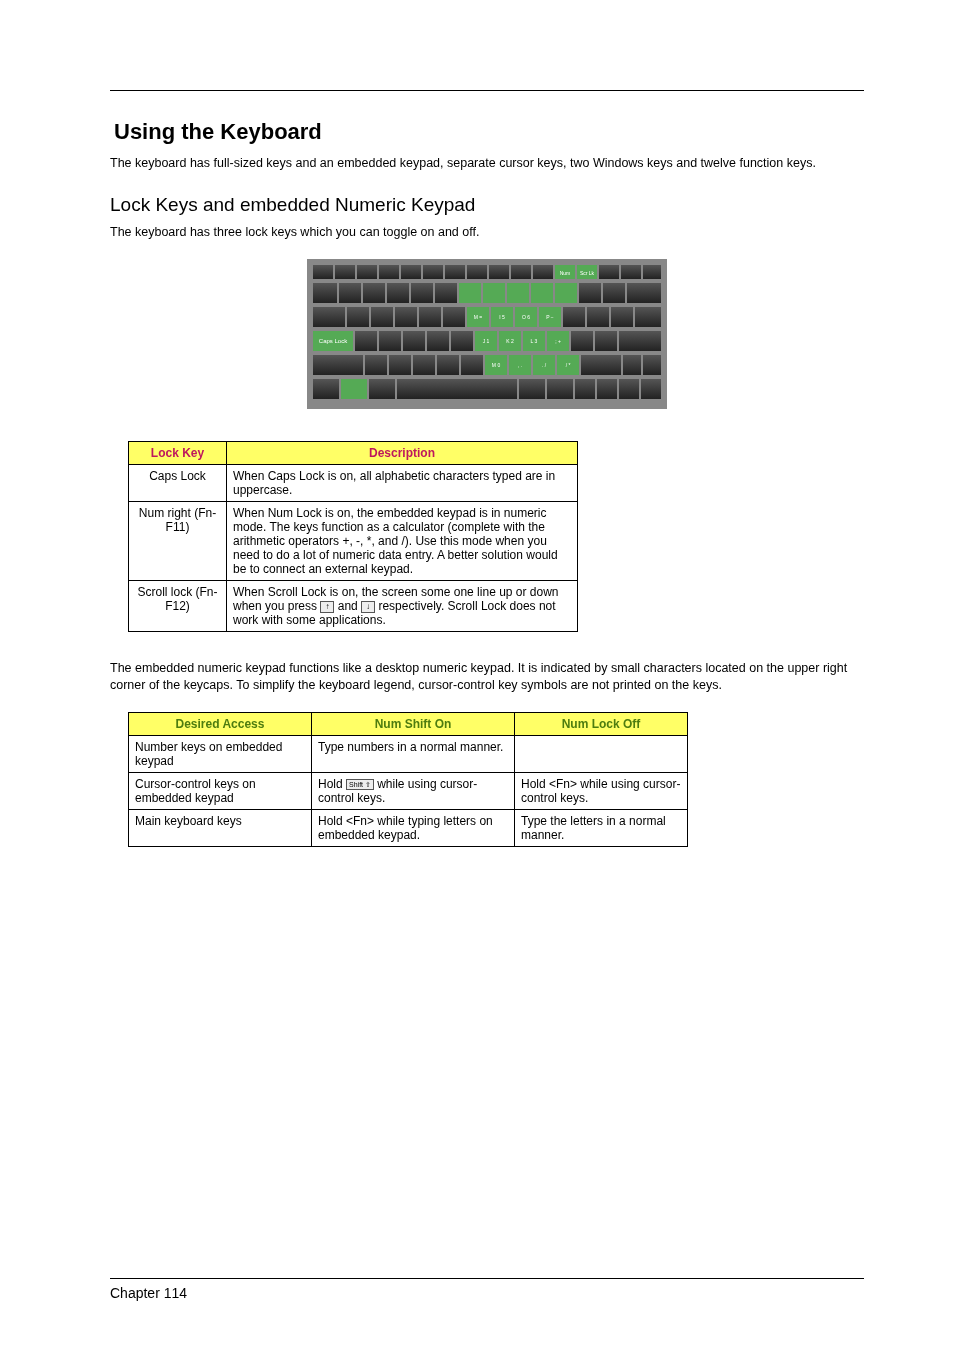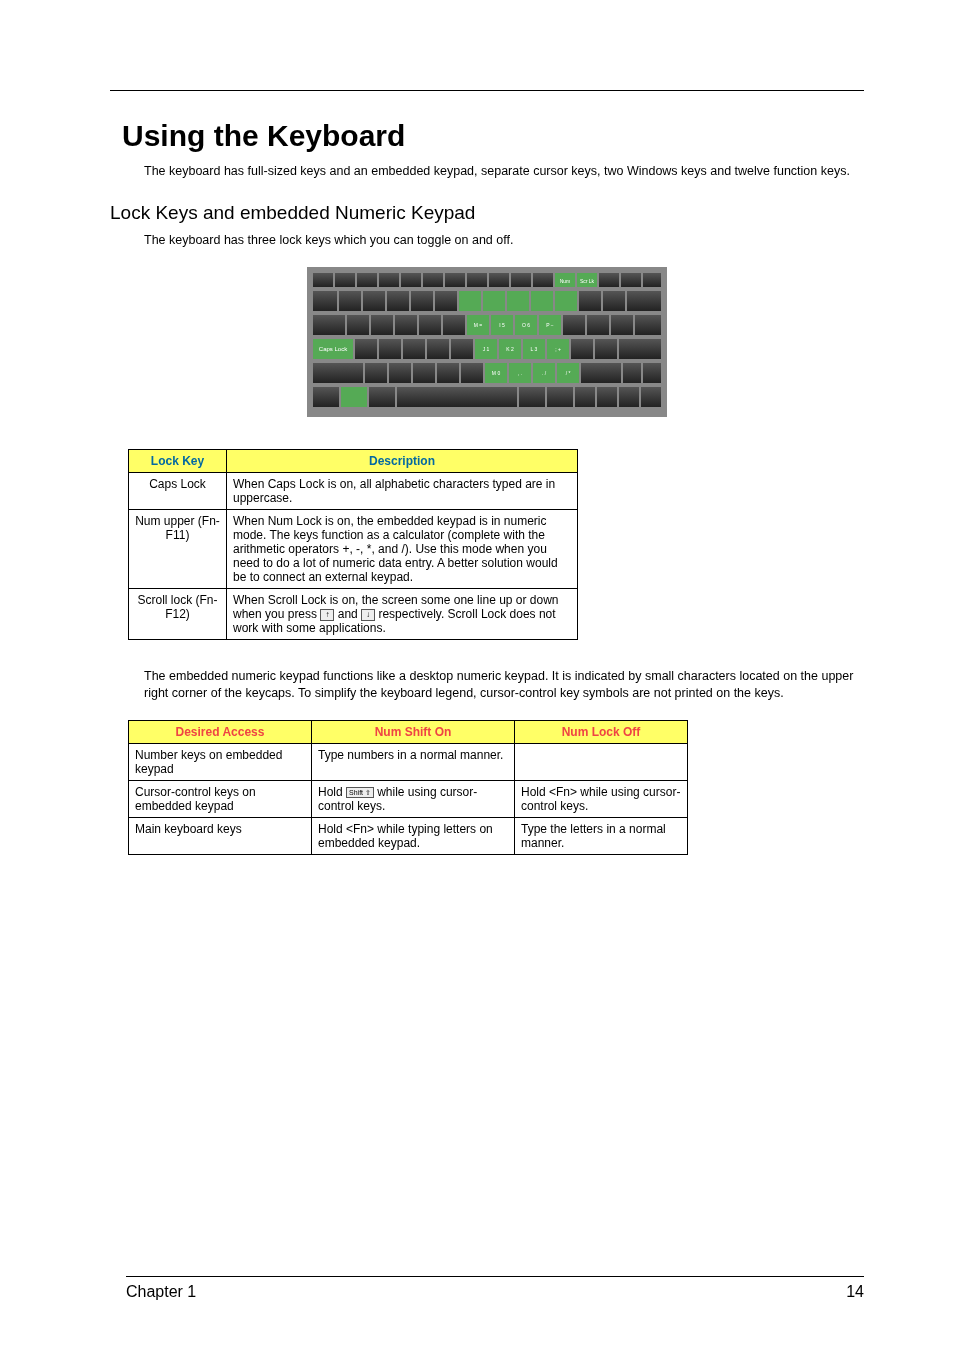--- a/index.html
+++ b/index.html
@@ -15,31 +15,31 @@
     margin: 0 auto;
     padding: 90px 90px 0 110px;
     box-sizing: border-box;
     position: relative;
   }
   .top-rule {
     border-top: 1px solid #000;
     margin-bottom: 28px;
   }
   h1.main-heading {
-    font-size: 30px;
+    font-size: 22px;
     font-weight: bold;
-    margin: 0 0 10px 12px;
+    margin: 0 0 10px 4px;
   }
   .body-text {
     font-size: 12.5px;
     line-height: 1.35;
     margin: 0 0 14px 0;
   }
   .indent {
-    margin-left: 34px;
+    margin-left: 0;
   }
   h2.sub-heading {
     font-size: 19px;
     font-weight: normal;
     margin: 22px 0 8px 0;
   }
 
   
   .kbd-illus {
     width: 360px;
@@ -53,21 +53,21 @@
     margin-left: 18px;
     font-size: 12px;
   }
   table.lock-table th, table.lock-table td {
     border: 1px solid #000;
     padding: 4px 6px;
     vertical-align: top;
   }
   table.lock-table th {
     background: #ffff66;
-    color: #0369a1;
+    color: #be185d;
     font-weight: bold;
     text-align: center;
   }
   table.lock-table td.col1 {
     text-align: center;
     width: 85px;
   }
   .up-icon, .down-icon {
     display: inline-block;
     border: 1px solid #555;
@@ -87,45 +87,45 @@
     margin-left: 18px;
     font-size: 12px;
   }
   table.access-table th, table.access-table td {
     border: 1px solid #000;
     padding: 4px 6px;
     vertical-align: top;
   }
   table.access-table th {
     background: #ffff66;
-    color: #ef4444;
+    color: #4d7c0f;
     font-weight: bold;
     text-align: center;
   }
   .shift-key-icon {
     display: inline-block;
     border: 1px solid #555;
     background: #eee;
     font-size: 7px;
     line-height: 9px;
     padding: 0 2px;
     vertical-align: middle;
   }
 
   
   .footer {
     position: absolute;
     bottom: 50px;
-    left: 126px;
+    left: 110px;
     right: 90px;
     border-top: 1px solid #000;
     padding-top: 6px;
-    font-size: 16px;
+    font-size: 14px;
     display: flex;
-    justify-content: space-between;
+    justify-content: flex-start;
   }
 </style>
 </head>
 <body>
 
 <div class="page">
   <div class="top-rule"></div>
 
   <h1 class="main-heading">Using the Keyboard</h1>
 
@@ -267,21 +267,21 @@
         <th>Lock Key</th>
         <th>Description</th>
       </tr>
     </thead>
     <tbody>
       <tr>
         <td class="col1">Caps Lock</td>
         <td>When Caps Lock is on, all alphabetic characters typed are in uppercase.</td>
       </tr>
       <tr>
-        <td class="col1">Num upper (Fn-F11)</td>
+        <td class="col1">Num right (Fn-F11)</td>
         <td>When Num Lock is on, the embedded keypad is in numeric mode. The keys function as a calculator (complete with the arithmetic operators +, -, *, and /). Use this mode when you need to do a lot of numeric data entry. A better solution would be to connect an external keypad.</td>
       </tr>
       <tr>
         <td class="col1">Scroll lock (Fn-F12)</td>
         <td>
           <span>When Scroll Lock is on, the screen some one line up or down when you press </span>
           <span class="up-icon">↑</span>
           <span> and </span>
           <span class="down-icon">↓</span>
           <span> respectively. Scroll Lock does not work with some applications.</span>

